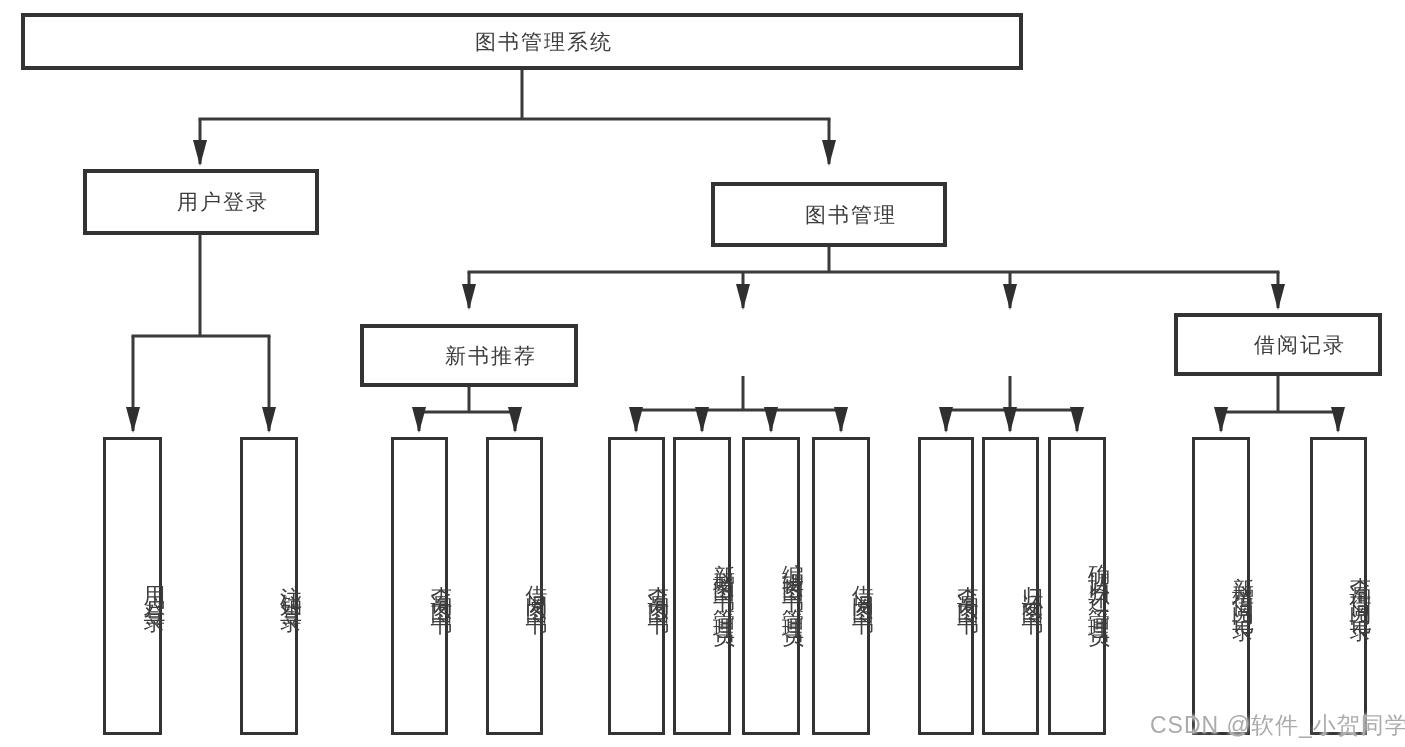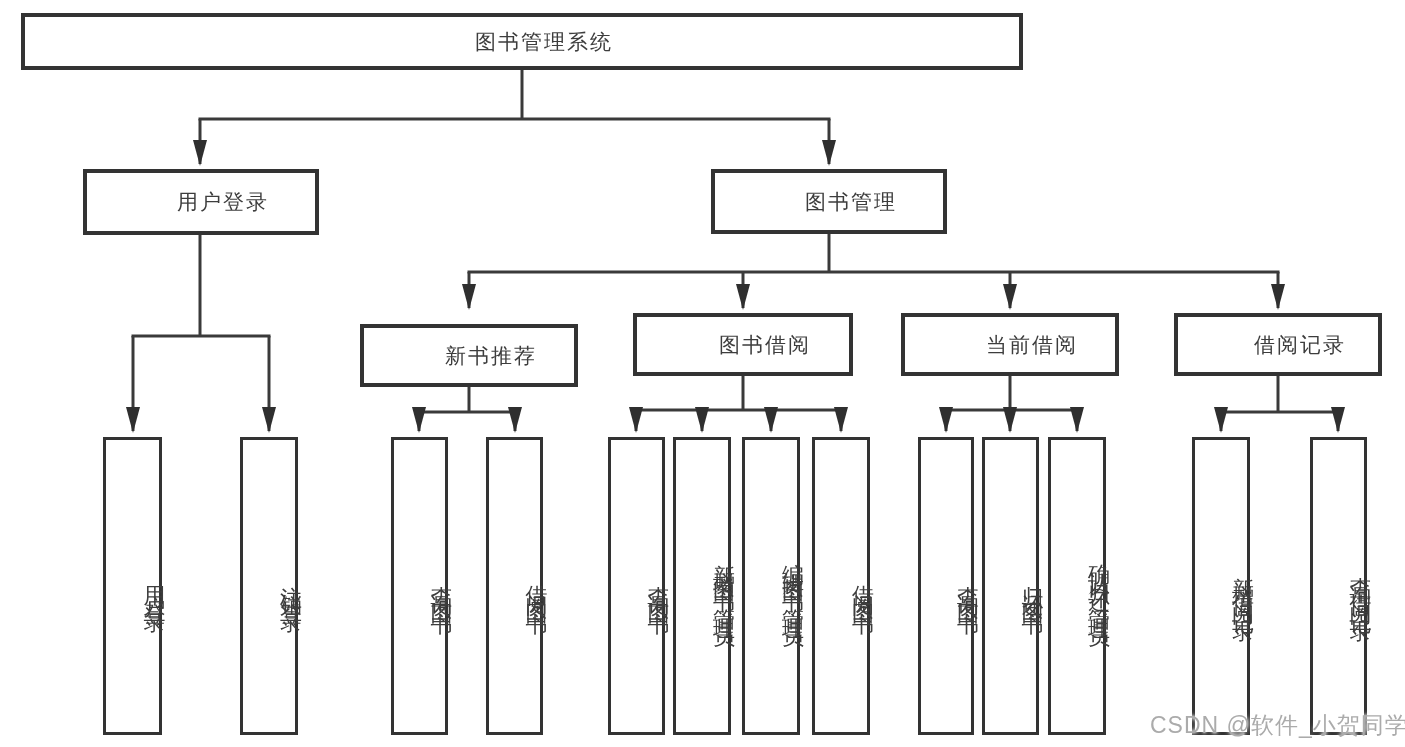--- a/index.html
+++ b/index.html
@@ -112,32 +112,26 @@
     </g>
   </svg>
 
   <div class="node" style="left:21px; top:13px; width:1002px; height:57px;">
     <span>图书管理系统</span>
   </div>
 
   <div class="node" style="left:83px; top:169px; width:236px; height:66px;">
     <span>用户登录</span>
   </div>
-  <div class="node" style="left:711px; top:169px; width:236px; height:65px;">
+  <div class="node" style="left:711px; top:182px; width:236px; height:65px;">
     <span>图书管理</span>
   </div>
 
   <div class="node" style="left:360px; top:324px; width:218px; height:63px;">
     <span>新书推荐</span>
-  </div>
-  <div class="node" style="left:633px; top:313px; width:220px; height:63px;">
-    <span>图书借阅</span>
-  </div>
-  <div class="node" style="left:901px; top:313px; width:218px; height:63px;">
-    <span>当前借阅</span>
   </div>
   <div class="node" style="left:1174px; top:313px; width:208px; height:63px;">
     <span>借阅记录</span>
   </div>
 
   <div class="node leaf" style="left:103px; top:437px; width:59px; height:298px;">
     <span class="vtext">用户登录</span>
   </div>
   <div class="node leaf" style="left:240px; top:437px; width:58px; height:298px;">
     <span class="vtext">注销登录</span>

